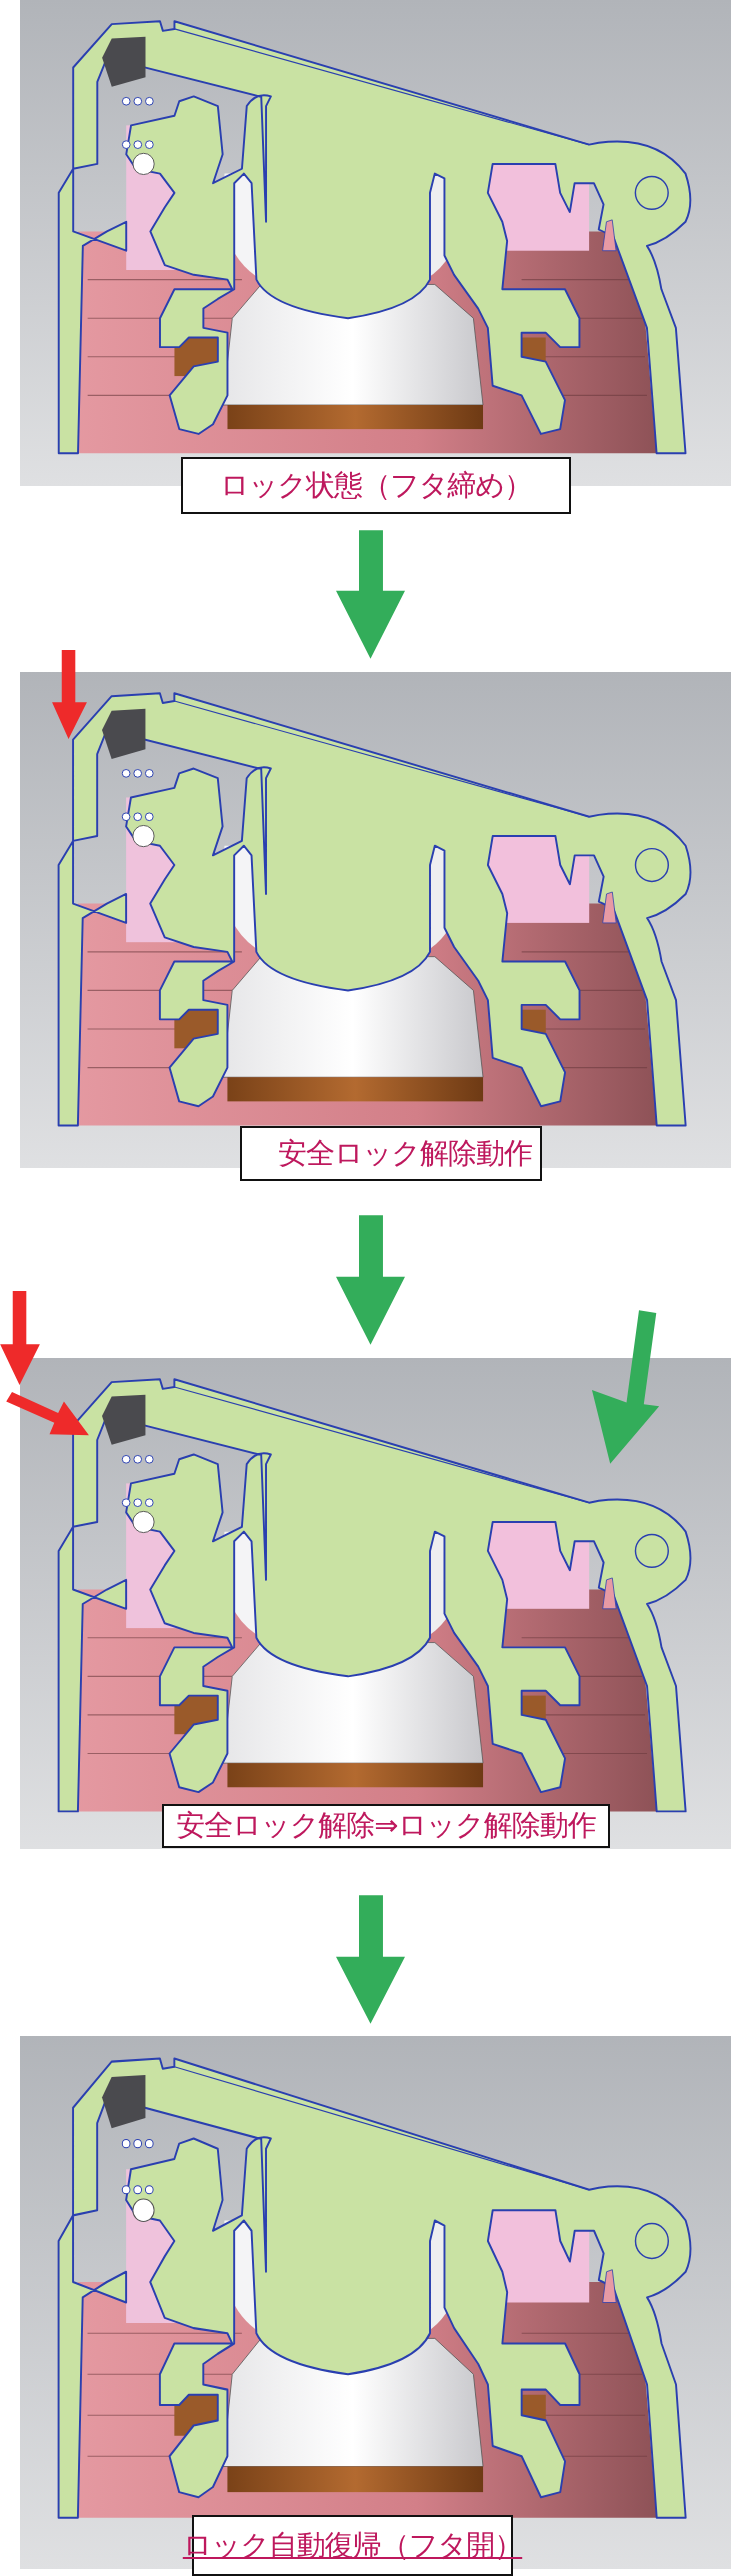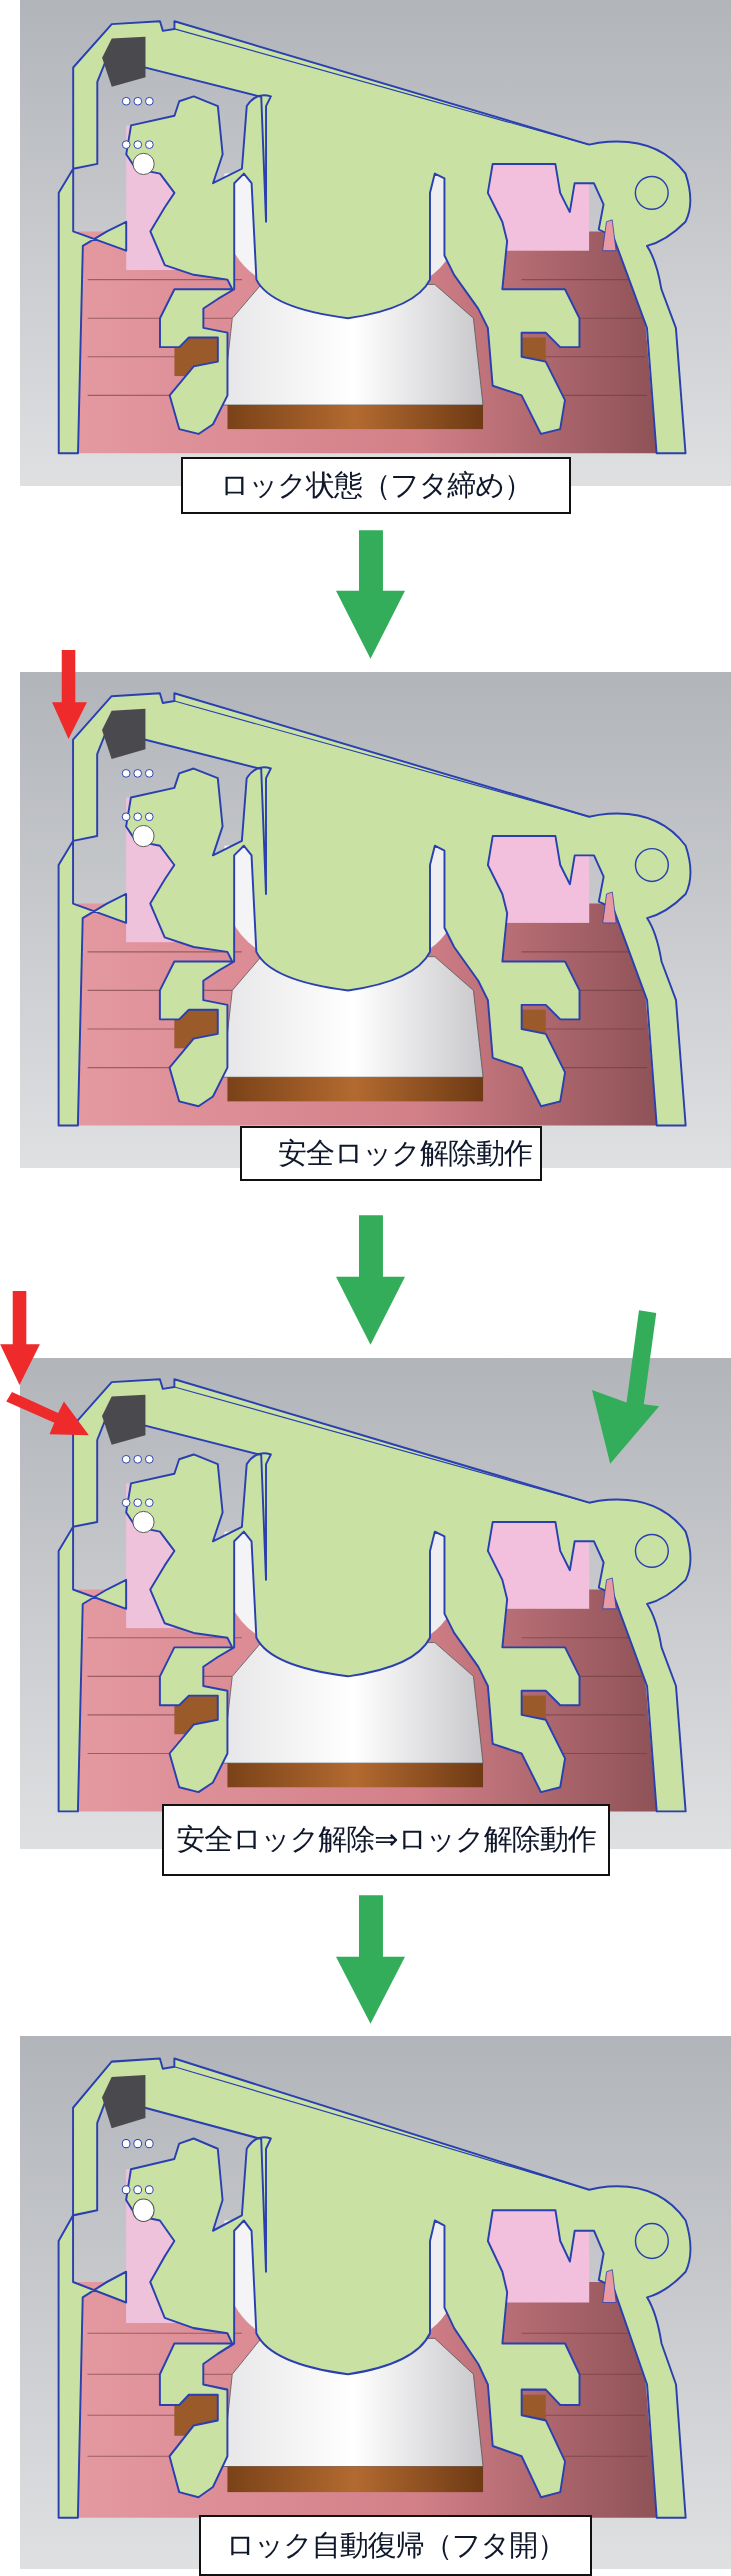--- a/index.html
+++ b/index.html
@@ -1,20 +1,20 @@
 <!DOCTYPE html>
 <html><head>
 <meta charset="utf-8">
 <style>
   html,body{margin:0;padding:0;background:#ffffff;}
   body{width:732px;height:2576px;position:relative;overflow:hidden;font-family:"DejaVu Sans","Liberation Sans",sans-serif;}
   .panel{position:absolute;left:20px;width:711px;background:linear-gradient(#b1b4b9,#dfe0e2);overflow:hidden;}
   .panel svg{position:absolute;left:0;top:0;}
   .caption{position:absolute;background:#ffffff;border:2.4px solid #111111;box-sizing:border-box;
-    display:flex;align-items:center;justify-content:center;color:#0f172a;font-size:29px;
+    display:flex;align-items:center;justify-content:center;color:#be185d;font-size:29px;
     font-family:"DejaVu Sans","Liberation Sans",sans-serif;letter-spacing:-1px;white-space:nowrap;}
   .arrow{position:absolute;}
 </style>
 </head>
 <body>
 
 <svg width="0" height="0" style="position:absolute">
   <defs>
     <linearGradient id="thr" x1="0" y1="0" x2="1" y2="0">
       <stop offset="0" stop-color="#e59aa2"></stop>
@@ -118,25 +118,25 @@
 </div>
 <svg class="arrow" style="left:0;top:1291px;" width="41" height="95" viewBox="0 0 42 98">
   <polygon points="13,0 27,0 27,55 41,55 20,97 0,55 13,55" fill="#ee2a2a"></polygon>
 </svg>
 <svg class="arrow" style="left:5.8px;top:1390px;" width="87" height="50" viewBox="0 0 90 52">
   <polygon points="6,2 54,24 60,12 86,47 45,46 50,34 0,12" fill="#ee2a2a"></polygon>
 </svg>
 <svg class="arrow" style="left:591px;top:1308px;" width="72" height="159" viewBox="0 0 75 165">
   <polygon points="50,2 68,5 55,100 71,102 20,162 1,85 37,98" fill="#33ad5a"></polygon>
 </svg>
-<div class="caption" style="left:162px;top:1804px;width:448px;height:72px;">安全ロック解除⇒ロック解除動作</div>
+<div class="caption" style="left:162px;top:1804px;width:448px;height:44px;">安全ロック解除⇒ロック解除動作</div>
 
 <svg class="arrow" style="left:336px;top:1895px;" width="69" height="130" viewBox="0 0 72 135">
   <polygon points="24,0 49,0 49,64 72,64 36,134 0,64 24,64" fill="#33ad5a"></polygon>
 </svg>
 
 <div class="panel" style="top:2036px;height:533px;">
   <svg width="711" height="533" viewBox="0 0 737 520" preserveAspectRatio="none">
       <use href="#capsule"></use>
     </svg>
 </div>
-<div class="caption" style="left:199px;top:2515px;width:393px;height:61px;">ロック自動復帰（フタ開）</div>
+<div class="caption" style="left:192px;top:2515px;width:321px;height:61px;text-decoration:underline;">ロック自動復帰（フタ開）</div>
 
 
 </body></html>

